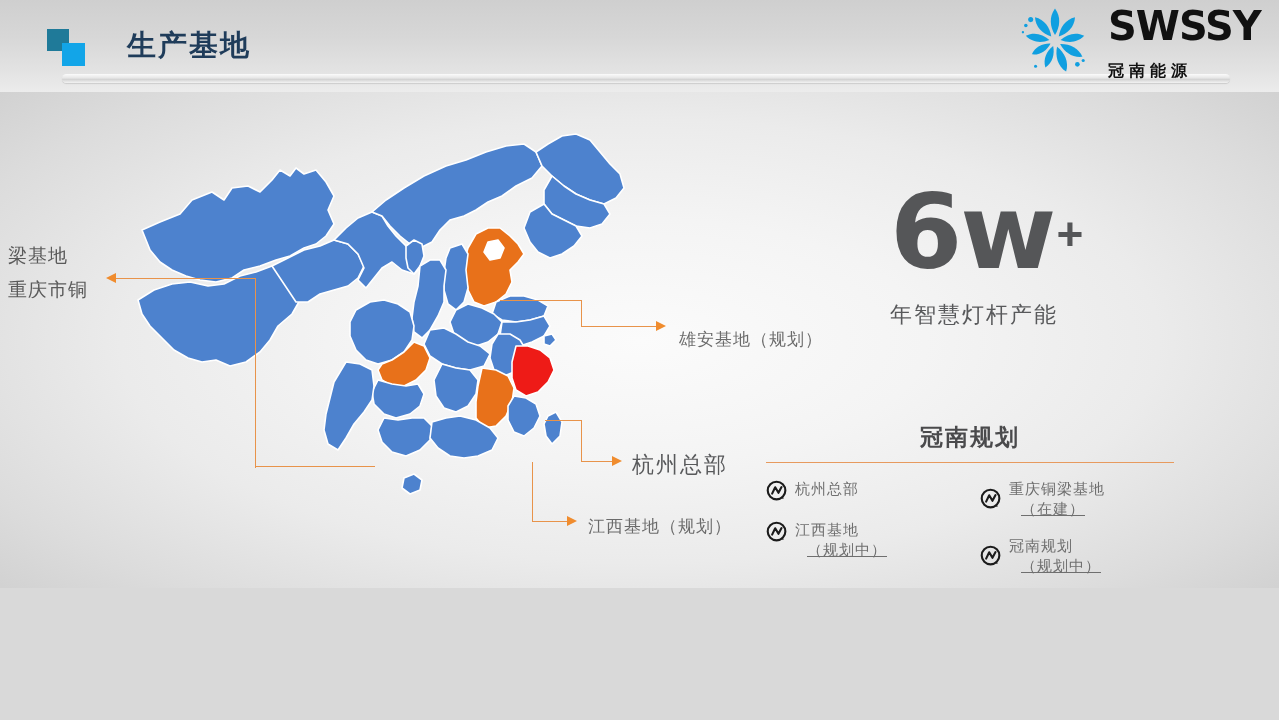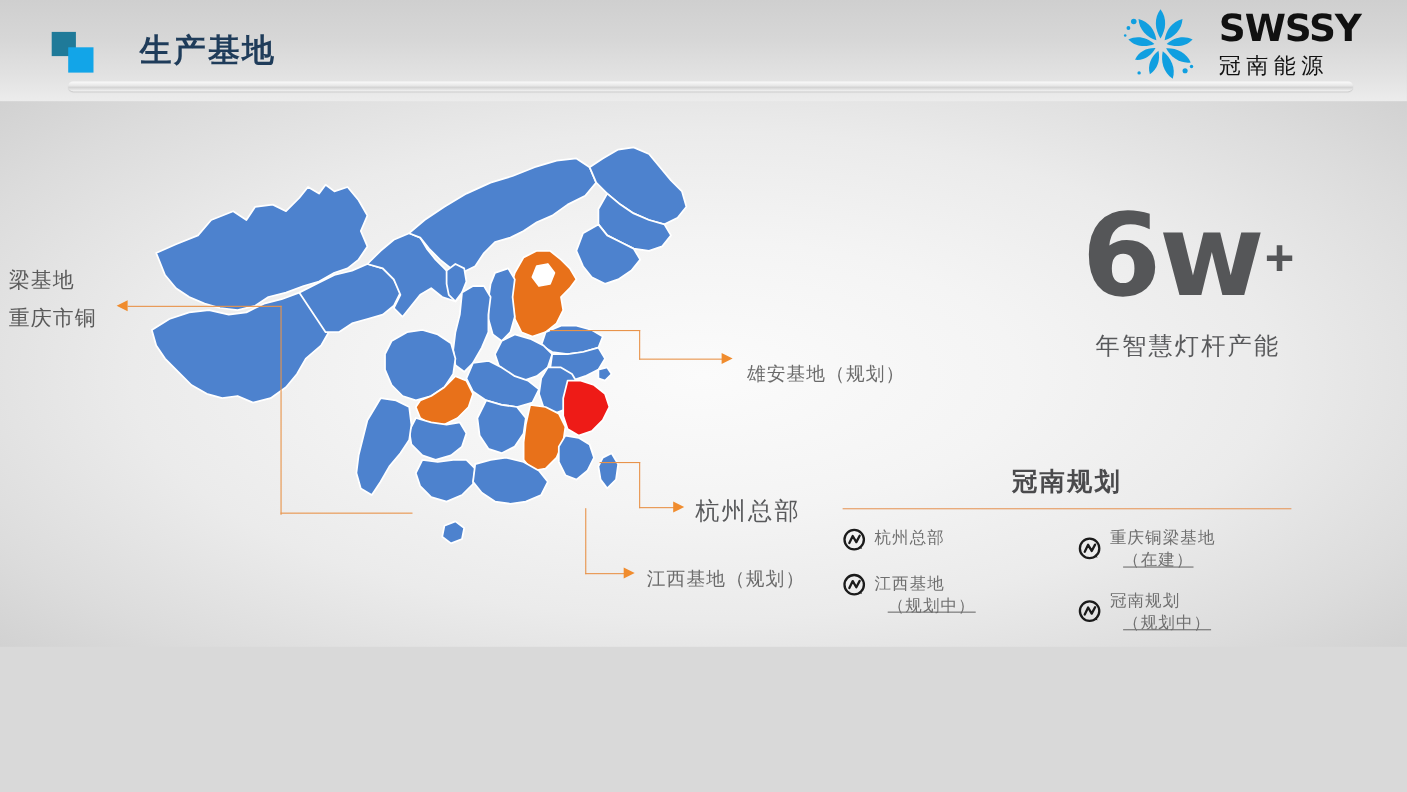--- a/index.html
+++ b/index.html
@@ -25,24 +25,24 @@
     color:#1f3c5a;letter-spacing:2px;
     font-family:"DejaVu Sans","Liberation Sans",sans-serif;}
   #title-rule{position:absolute;left:62px;top:74px;width:1168px;height:9px;border-radius:5px;
     background:linear-gradient(180deg,#fbfbfb 0%,#e6e6e6 45%,#d3d3d3 60%,#f3f3f3 100%);
     box-shadow:0 1px 1px rgba(0,0,0,.12);}
 
   
   #logo{position:absolute;right:18px;top:4px;width:255px;height:74px;}
   #logo-mark{position:absolute;left:0;top:2px;width:98px;height:70px;}
   #logo-text{position:absolute;left:102px;top:4px;}
-  #logo-swssy{font-family:"DejaVu Sans","Liberation Sans",sans-serif;font-size:34px;
+  #logo-swssy{font-family:"DejaVu Sans","Liberation Sans",sans-serif;font-size:40px;
     font-weight:bold;color:#111;letter-spacing:-1px;line-height:36px;text-align:center;}
-  #logo-cn{font-family:"DejaVu Sans","Liberation Sans",sans-serif;font-size:20px;
-    font-weight:normal;color:#111;letter-spacing:5px;line-height:26px;margin-top:2px;}
+  #logo-cn{font-family:"DejaVu Sans","Liberation Sans",sans-serif;font-size:16px;
+    font-weight:bold;color:#111;letter-spacing:5px;line-height:26px;margin-top:14px;}
 
   
   #map-wrap{position:absolute;left:120px;top:130px;width:560px;height:440px;}
   #map-svg{width:560px;height:440px;display:block;}
 
   
   .conn{position:absolute;}
   .cl-h{position:absolute;height:0;border-top:1.6px solid #e8934a;}
   .cl-v{position:absolute;width:0;border-left:1.6px solid #e8934a;}
   .arrow{position:absolute;width:0;height:0;}
@@ -51,21 +51,21 @@
   .arrow.left{border-top:5px solid transparent;border-bottom:5px solid transparent;
     border-right:10px solid #f08c2e;}
 
   .callout{position:absolute;color:#6b6b6b;
     font-family:"DejaVu Sans","Liberation Sans",sans-serif;}
   .callout.sm{font-size:17px;letter-spacing:1px;}
   .callout.lg{font-size:22px;letter-spacing:2px;color:#58595b;}
   .callout.left-lbl{font-size:19px;line-height:34px;color:#5a5a5a;letter-spacing:1px;}
 
   
-  #stat-block{position:absolute;left:915px;top:180px;width:330px;text-align:center;}
+  #stat-block{position:absolute;left:890px;top:180px;width:330px;}
   #stat-num{font-family:"DejaVu Sans","Liberation Sans",sans-serif;
     font-size:104px;font-weight:bold;color:#555658;line-height:104px;letter-spacing:-2px;}
   #stat-plus{font-size:46px;font-weight:bold;color:#555658;vertical-align:18px;margin-left:2px;}
   #stat-sub{margin-top:16px;font-size:22px;color:#58595b;letter-spacing:2px;
     font-family:"DejaVu Sans","Liberation Sans",sans-serif;}
 
   
   #legend{position:absolute;left:766px;top:422px;width:408px;}
   #legend-title{text-align:center;font-size:23px;font-weight:bold;color:#4a4a4c;
     letter-spacing:2px;font-family:Liberation Sans, sans-serif;}

